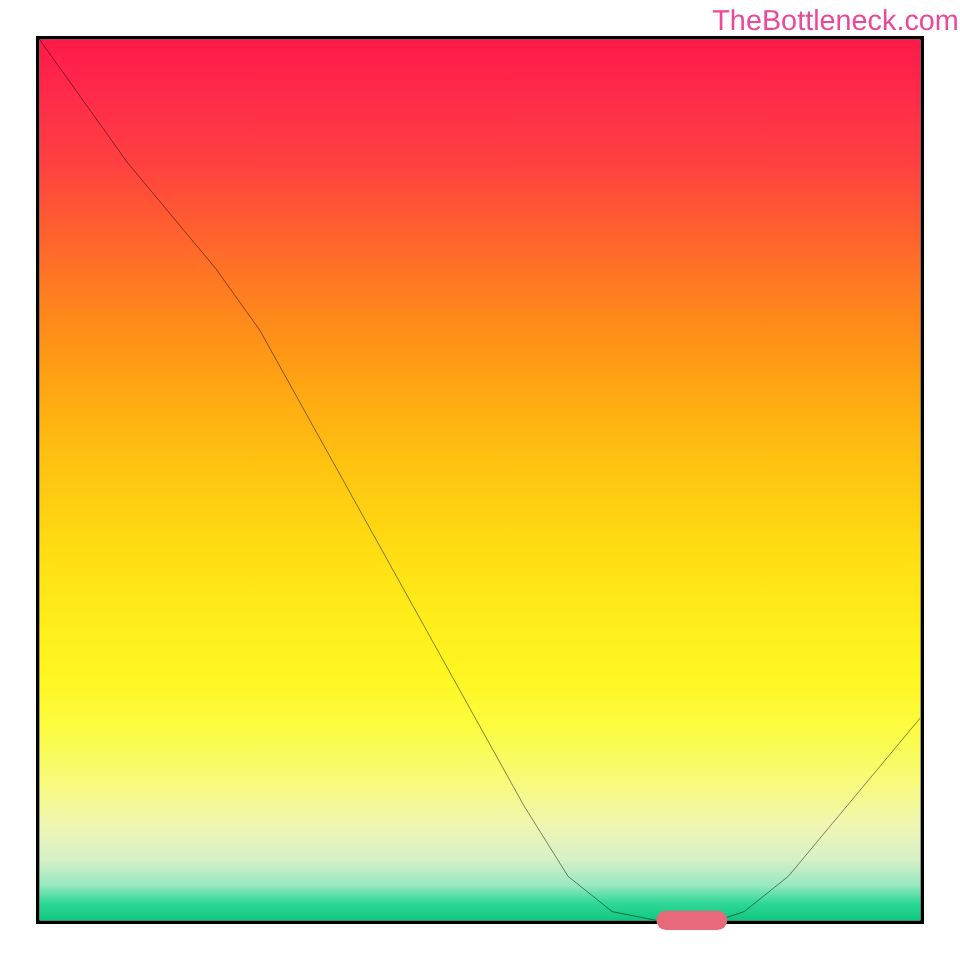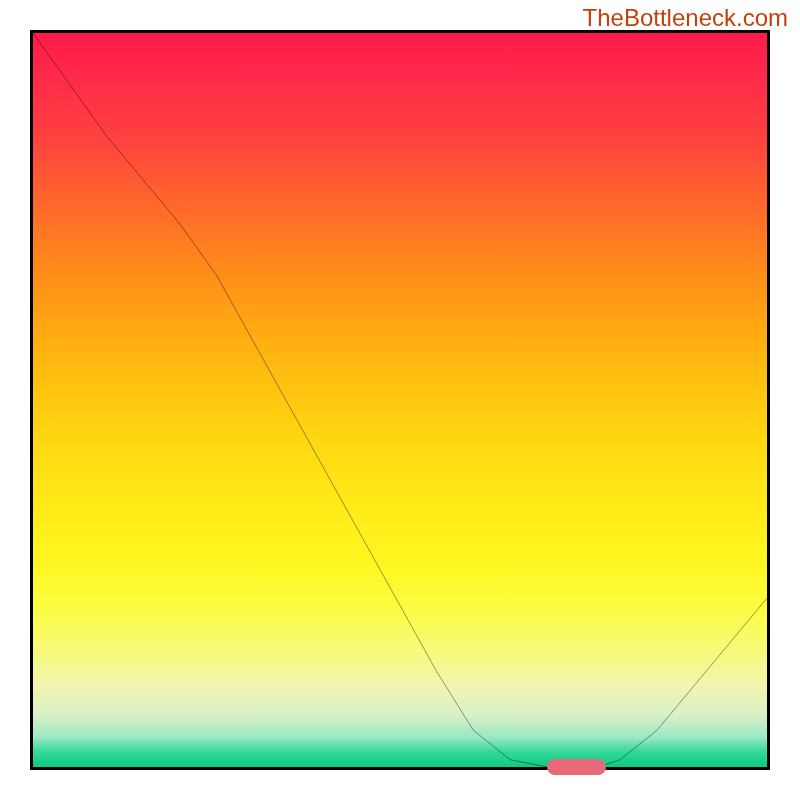--- a/index.html
+++ b/index.html
@@ -6,24 +6,24 @@
   body {
     width: 800px;
     height: 800px;
     background: #ffffff;
     position: relative;
     font-family: Arial, sans-serif;
   }
   .watermark {
     position: absolute;
     top: 4px;
-    right: 12px;
+    right: 1px;
     font-size: 24px;
     font-weight: 500;
-    color: #c2410c;
+    color: #ec4899;
     z-index: 10;
   }
   .plot-area {
     position: absolute;
     top: 30px;
     left: 30px;
     width: 740px;
     height: 740px;
     border: 3px solid #000000;
   }

